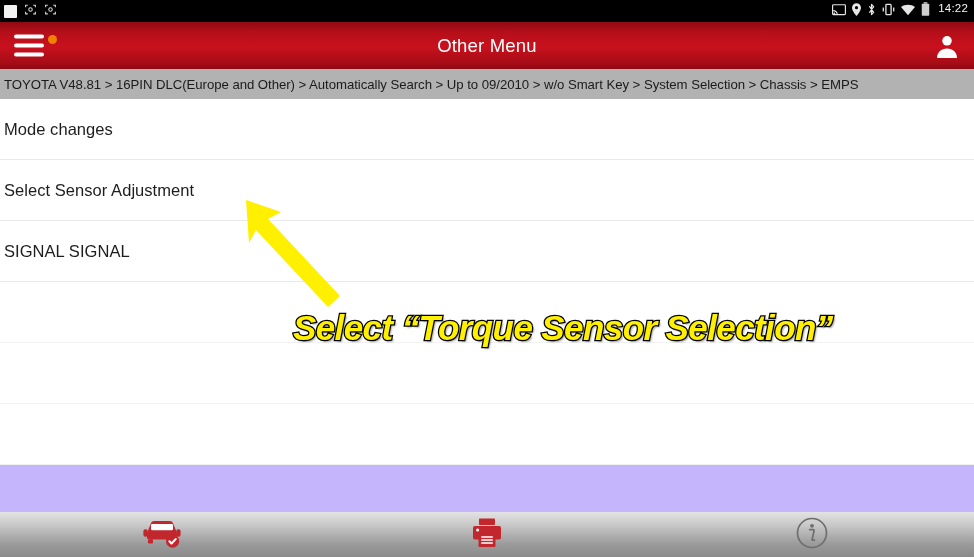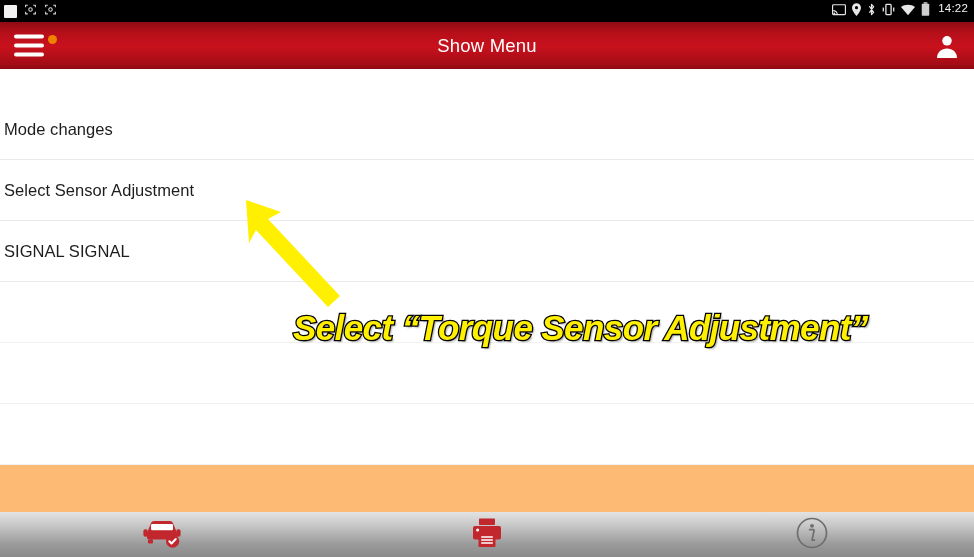--- a/index.html
+++ b/index.html
@@ -114,21 +114,21 @@
     color: #1b1b1b;
     letter-spacing: -0.05px;
   }
 
   
   .menu-list {
     position: absolute;
     top: 99px; left: 0;
     width: 974px;
     height: 413px;
-    background: #fdba74;
+    background: #c4b5fd;
   }
   .menu-row {
     position: relative;
     height: 61px;
     border-bottom: 1px solid #e9e9e9;
     display: flex;
     align-items: center;
     padding-left: 4px;
     cursor: pointer;
     background: #ffffff;
@@ -253,30 +253,33 @@
   </div>
 
   <div class="header">
     <div class="hamburger">
       <span></span>
         <span></span>
         <span></span>
     </div>
     <div class="ham-dot"></div>
 
-    <div class="header-title">Show Menu</div>
+    <div class="header-title">Other Menu</div>
 
     <div class="user-icon">
       <svg width="26" height="26" viewBox="0 0 24 24">
         <circle cx="12" cy="7.2" r="4.4" fill="#ffffff"></circle>
         <path d="M2.8 23c0-5.1 4.1-8.6 9.2-8.6s9.2 3.5 9.2 8.6z" fill="#ffffff"></path>
       </svg>
     </div>
   </div>
 
+  <div class="breadcrumb">
+    <span class="breadcrumb-text">TOYOTA V48.81 &gt; 16PIN DLC(Europe and Other) &gt; Automatically Search &gt; Up to 09/2010 &gt; w/o Smart Key &gt; System Selection &gt; Chassis &gt; EMPS</span>
+  </div>
 
   <div class="menu-list">
     <div class="menu-row">
       <span class="menu-row-label">Mode changes</span>
     </div>
     <div class="menu-row">
       <span class="menu-row-label">Select Sensor Adjustment</span>
     </div>
     <div class="menu-row">
       <span class="menu-row-label">SIGNAL SIGNAL</span>
@@ -285,21 +288,21 @@
     <div class="menu-filler"></div>
     <div class="menu-filler"></div>
   </div>
 
   <div class="overlay">
     <svg width="974" height="557" viewBox="0 0 974 557" style="position:absolute;top:0;left:0;">
       <g>
         <path d="M246 200 L281 212 L268 219 L340 296 L328 307 L256 230 L249 243 Z" fill="#ffef00"></path>
       </g>
     </svg>
-    <div class="annot-text">Select “Torque Sensor Adjustment”</div>
+    <div class="annot-text">Select “Torque Sensor Selection”</div>
   </div>
 
   <div class="bottombar">
     <div class="bottombar-slot">
       <span>
         <svg width="42" height="32" viewBox="0 0 42 32">
           <g fill="#c1272d">
             <path d="M7 13.5 10 6.2C10.5 4.8 11.6 4 13.2 4h15.6c1.6 0 2.7.8 3.2 2.2l3 7.3v1.5H7z"></path>
             <rect x="10" y="7" width="22" height="6.2" rx="1.3" fill="#ffffff"></rect>
             <rect x="6" y="14.4" width="30" height="8.2" rx="2.1"></rect>

